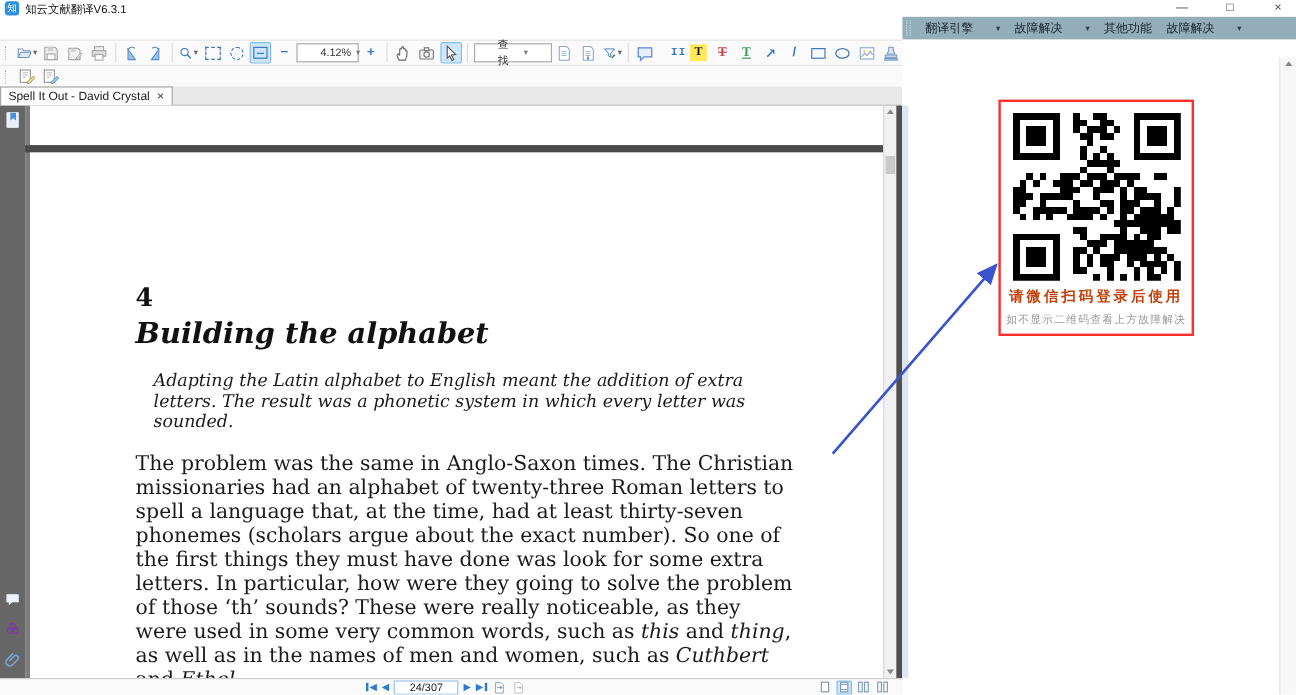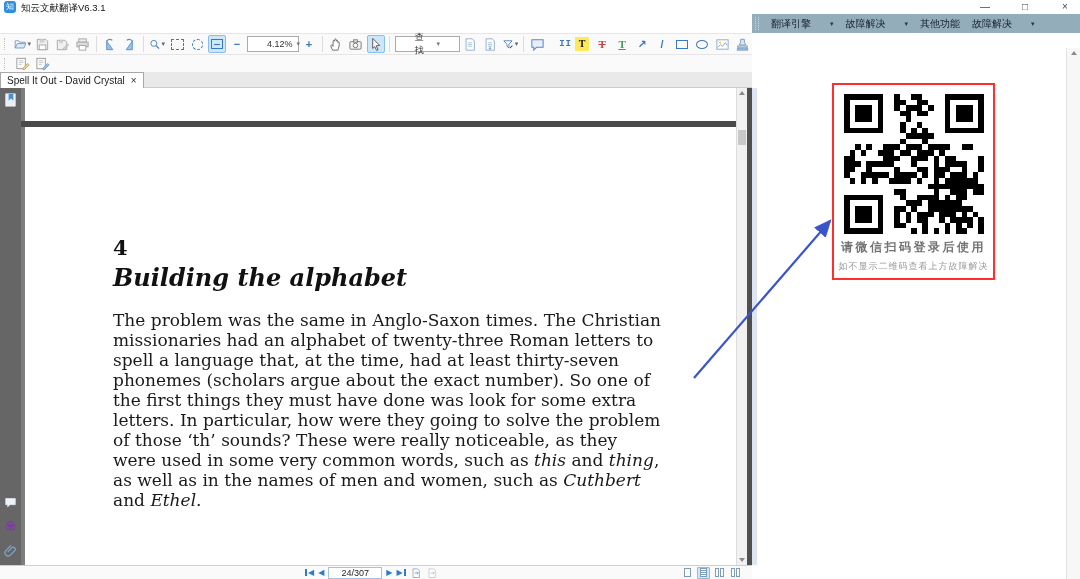--- a/index.html
+++ b/index.html
@@ -90,21 +90,21 @@
   .tri-down { width:0; height:0; border-left:3.5px solid transparent; border-right:3.5px solid transparent;
               border-top:4px solid #8a8a8a; margin:0 auto; position:absolute; bottom:3px; left:2px; }
 
   .divider { position:absolute; left:747px; top:88px; width:5px; height:477px; background:#4f4f4f; }
 
   .rpanel { position:absolute; left:752px; top:33px; width:328px; height:546px; background:#fff; }
   .rpanel:before { content:""; position:absolute; left:0; top:55px; width:5px; height:477px; background:#dde5f3; }
   .qrbox { position:absolute; left:80px; top:50px; width:163px; height:197px; border:2px solid #ff2f2f;
            background:#fff; text-align:center; }
   .qr { width:140px; height:140px; margin:9px auto 0 auto; }
-  .qrcap { margin-top:5px; font-size:12px; font-weight:bold; color:#737373; letter-spacing:2.5px; }
+  .qrcap { margin-top:5px; font-size:12px; font-weight:bold; color:#c2410c; letter-spacing:2.5px; }
   .qrnote { margin-top:4px; font-size:9px; color:#9a9a9a; letter-spacing:1px; }
   .rscroll { position:absolute; right:0; top:15px; bottom:0; width:14px; background:#f7f7f7; border-left:1px solid #e3e3e3; }
 
   
   .statusbar { position:absolute; left:0; top:565px; width:752px; height:14px; background:#fafafa;
                border-top:1px solid #cfcfcf; }
   .nav { position:absolute; left:305px; top:0; height:13px; display:flex; align-items:center; gap:4px; }
   .navg { color:#2f7ad1; font-size:8px; line-height:13px; cursor:default; display:flex; align-items:center; }
   .navbar-l { display:inline-block; width:2px; height:7px; background:#2f7ad1; margin-right:1px; }
   .navbar-r { display:inline-block; width:2px; height:7px; background:#2f7ad1; margin-left:1px; }
@@ -375,20 +375,21 @@
     </span>
   </div>
 
   <div class="docarea">
     <div class="pageprev"></div>
     <div class="pagegap"></div>
     <div class="page">
       <div class="pagecontent">
         <div class="chnum">4</div>
         <div class="chtitle">Building the alphabet</div>
+        <p class="epigraph">Adapting the Latin alphabet to English meant the addition of extra letters. The result was a phonetic system in which every letter was sounded.</p>
         <p class="body1"><span>The problem was the same in Anglo-Saxon times. The Christian missionaries had an alphabet of twenty-three Roman letters to spell a language that, at the time, had at least thirty-seven phonemes (scholars argue about the exact number). So one of the first things they must have done was look for some extra letters. In particular, how were they going to solve the problem of those ‘th’ sounds? These were really noticeable, as they were used in some very common words, such as </span><i>this</i><span> and </span><i>thing</i><span>, as well as in the names of men and women, such as </span><i>Cuthbert</i><span> and </span><i>Ethel</i><span>.</span></p>
 
       </div>
     </div>
     <div class="docscroll">
       <div class="tri-up"></div>
       <div class="thumb"></div>
       <div class="tri-down"></div>
     </div>
   </div>

